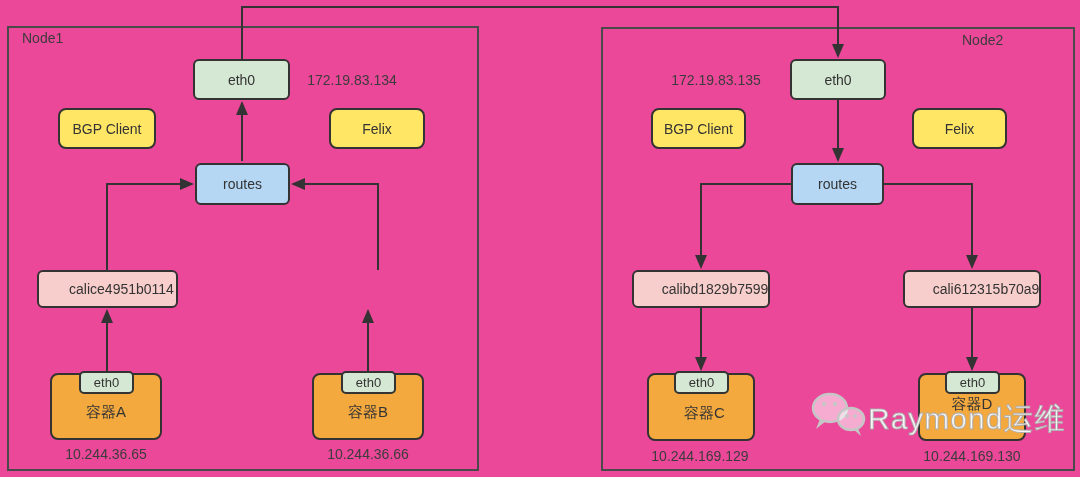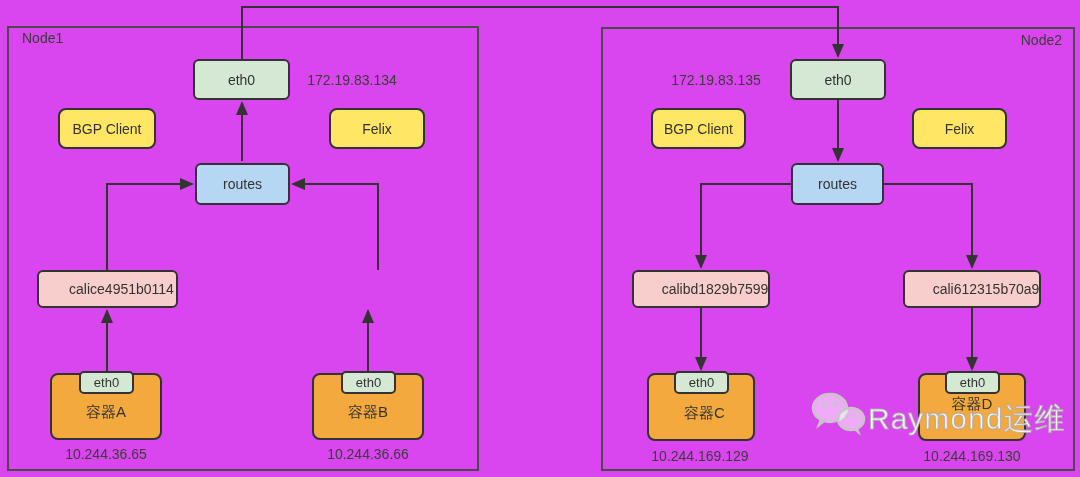--- a/index.html
+++ b/index.html
@@ -1,17 +1,17 @@
 <!DOCTYPE html>
 <html><head>
 <meta charset="utf-8">
 <style>
   html,body{margin:0;padding:0;background:#ffffff;}
   .stage{
-    position:relative;width:1080px;height:477px;background:#d946ef;overflow:hidden;
+    position:relative;width:1080px;height:477px;background:#ec4899;overflow:hidden;
     font-family:"Liberation Sans","DejaVu Sans",sans-serif;color:#333;
   }
   .node-rect{
     position:absolute;border:2px solid #4a4a4a;background:transparent;box-sizing:border-box;
   }
   .node-label{
     position:absolute;font-size:14px;color:#3c3c3c;
   }
   .box{
     position:absolute;box-sizing:border-box;border:2px solid #333;border-radius:6px;
@@ -45,21 +45,21 @@
   }
 </style>
 </head>
 <body>
 
 <div class="stage">
 
   <div class="node-rect" style="left:7px;top:26px;width:472px;height:445px;"></div>
   <div class="node-rect" style="left:601px;top:27px;width:474px;height:444px;"></div>
   <div class="node-label" style="left:22px;top:30px;">Node1</div>
-  <div class="node-label" style="left:962px;top:32px;width:100px;text-align:right;">Node2</div>
+  <div class="node-label" style="left:962px;top:32px;width:100px;text-align:left;">Node2</div>
 
   <svg class="wires" width="1080" height="477">
     <defs>
       <marker id="arr" markerUnits="userSpaceOnUse" markerWidth="14" markerHeight="12" refX="12" refY="6" orient="auto">
         <path d="M0,0 L14,6 L0,12 Z" fill="#333"></path>
       </marker>
     </defs>
     <g stroke="#333" stroke-width="2" fill="none">
 
       <polyline points="242,161 242,103" marker-end="url(#arr)"></polyline>

